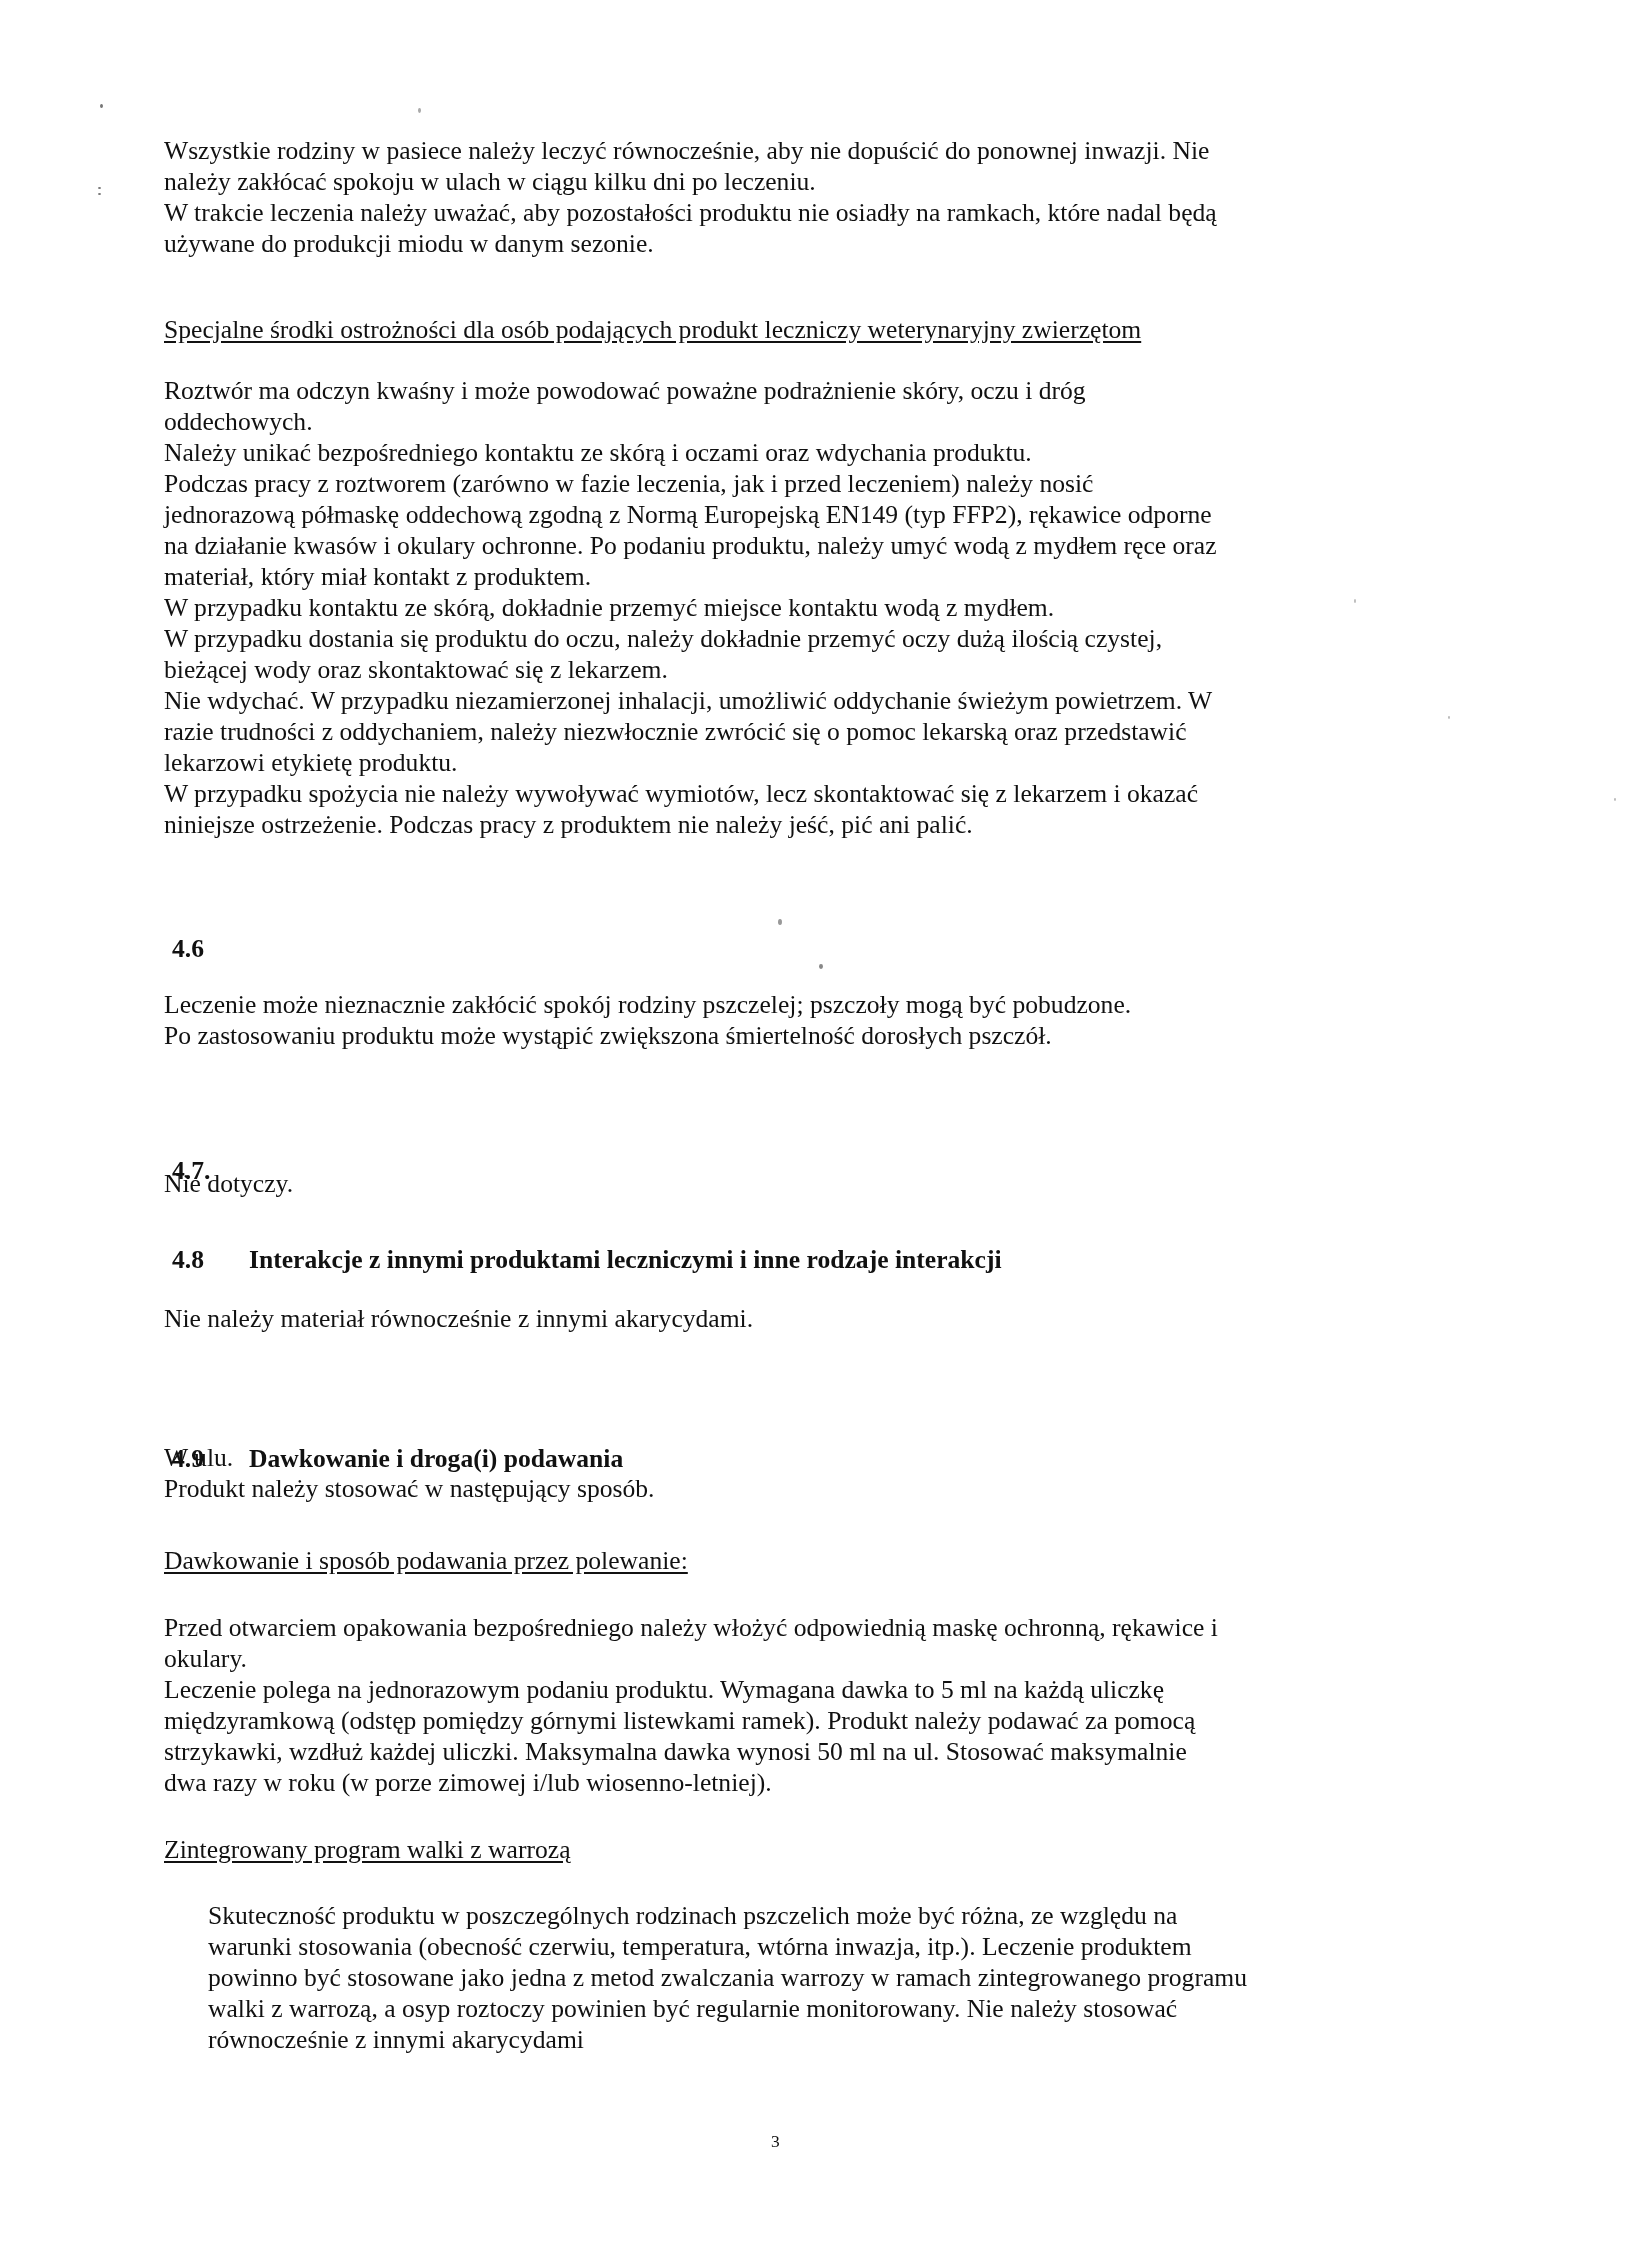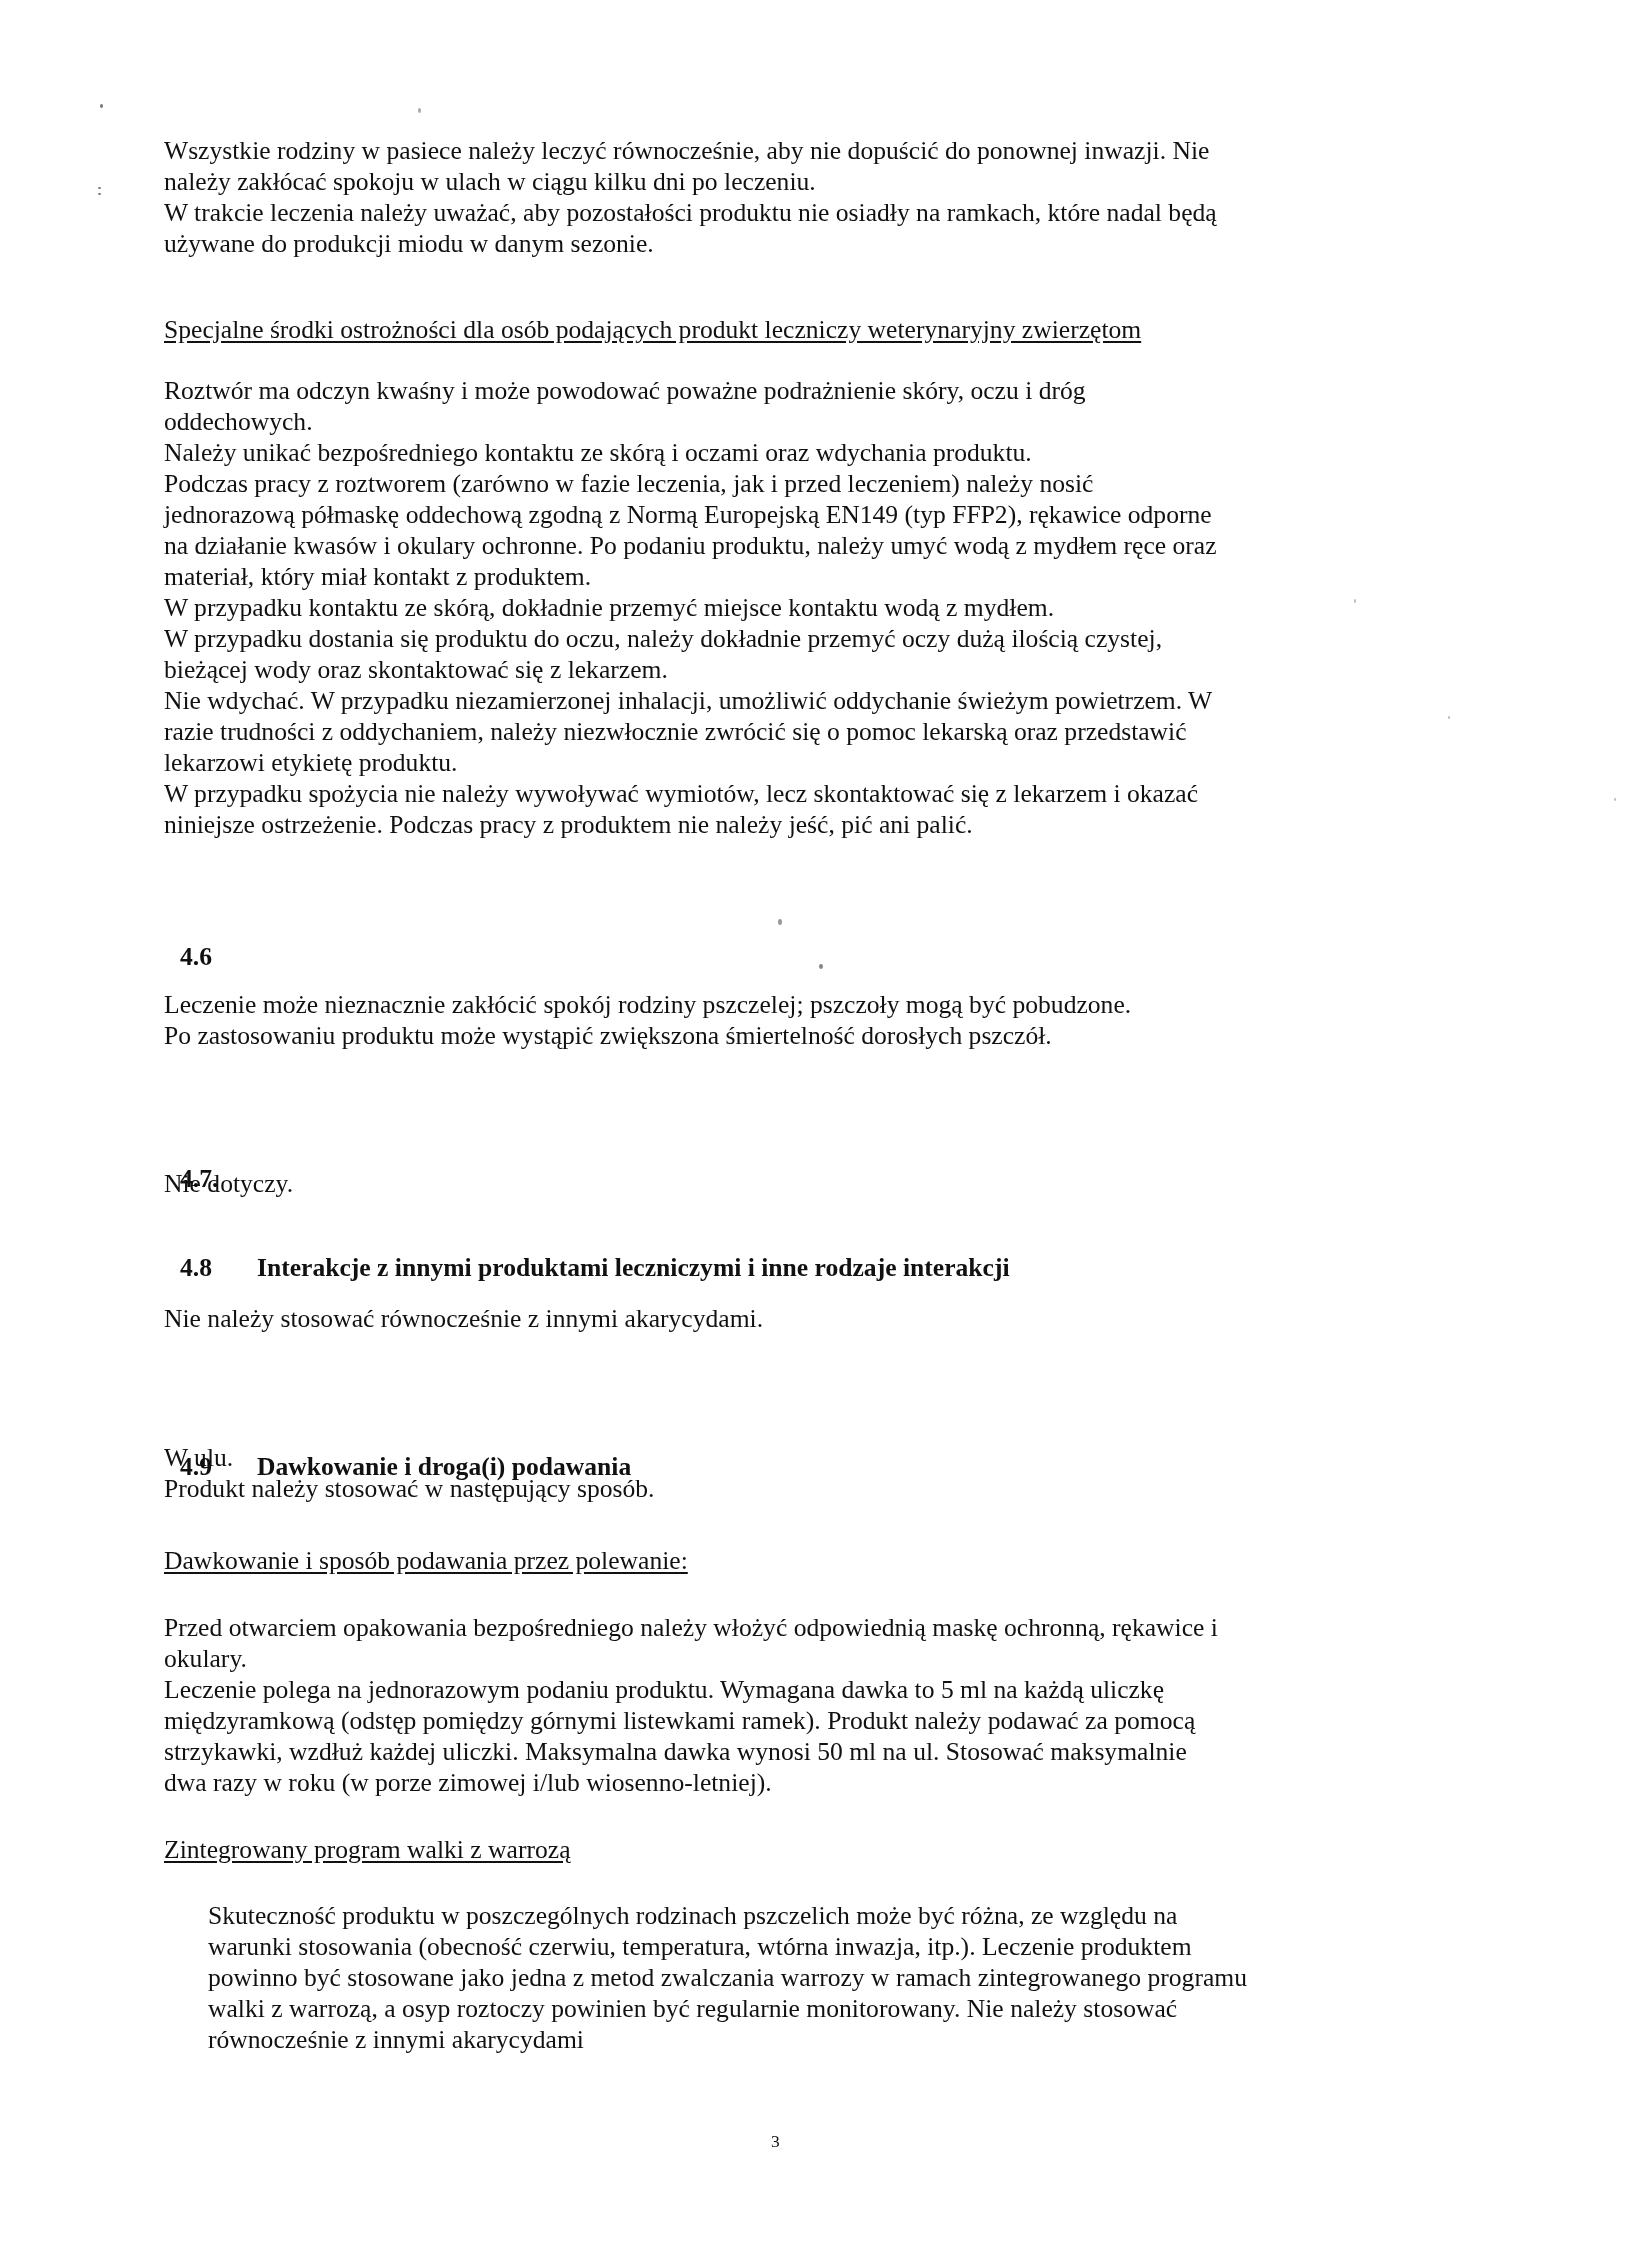--- a/index.html
+++ b/index.html
@@ -1,21 +1,21 @@
 <!DOCTYPE html>
 <html><head>
 <meta charset="utf-8">
 <style>
   html, body { margin: 0; padding: 0; background: #ffffff; }
   body { width: 1641px; height: 2257px; position: relative; overflow: hidden;
          font-family: "Liberation Serif", "DejaVu Serif", serif; color: #111; }
   .page { position: absolute; left: 164px; top: 135px; width: 1255px; }
   .p { font-size: 25.6px; line-height: 31px; margin: 0; white-space: pre-line; }
   .u { text-decoration: underline; text-underline-offset: 2.9px; }
-  .h { font-size: 25.6px; line-height: 31px; font-weight: bold; margin: 16px; display: flex; }
+  .h { font-size: 25.6px; line-height: 31px; font-weight: bold; margin: 8px; display: flex; }
   .h .num { display: inline-block; }
   .h.h46 .num { width: 77px; }
   .h.h47 .num { width: 97px; }
   .h.h48 .num { width: 77px; }
   .h.h49 .num { width: 77px; }
   .abs { position: absolute; }
   .pagenum { position: absolute; left: 771px; top: 2131px; font-size: 17.4px; font-family: "Liberation Serif", serif; }
   .speck { position: absolute; background: #777; border-radius: 50%; }
 </style>
 </head>
@@ -54,21 +54,21 @@
 
   <div class="h h47 abs" style="top:1012px;">
     <span class="num">4.7.</span>
   </div>
   <p class="p abs" style="top:1033px;">Nie dotyczy.</p>
 
   <div class="h h48 abs" style="top:1101px;">
     <span class="num">4.8</span>
     <span>Interakcje z innymi produktami leczniczymi i inne rodzaje interakcji</span>
   </div>
-  <p class="p abs" style="top:1168px;">Nie należy stosować równocześnie z innymi akarycydami.</p>
+  <p class="p abs" style="top:1168px;">Nie należy materiał równocześnie z innymi akarycydami.</p>
 
   <div class="h h49 abs" style="top:1300px;">
     <span class="num">4.9</span>
     <span>Dawkowanie i droga(i) podawania</span>
   </div>
   <p class="p abs" style="top:1307px;">W ulu.
 Produkt należy stosować w następujący sposób.</p>
 
   <p class="p u abs" style="top:1410px;">Dawkowanie i sposób podawania przez polewanie:</p>
 

